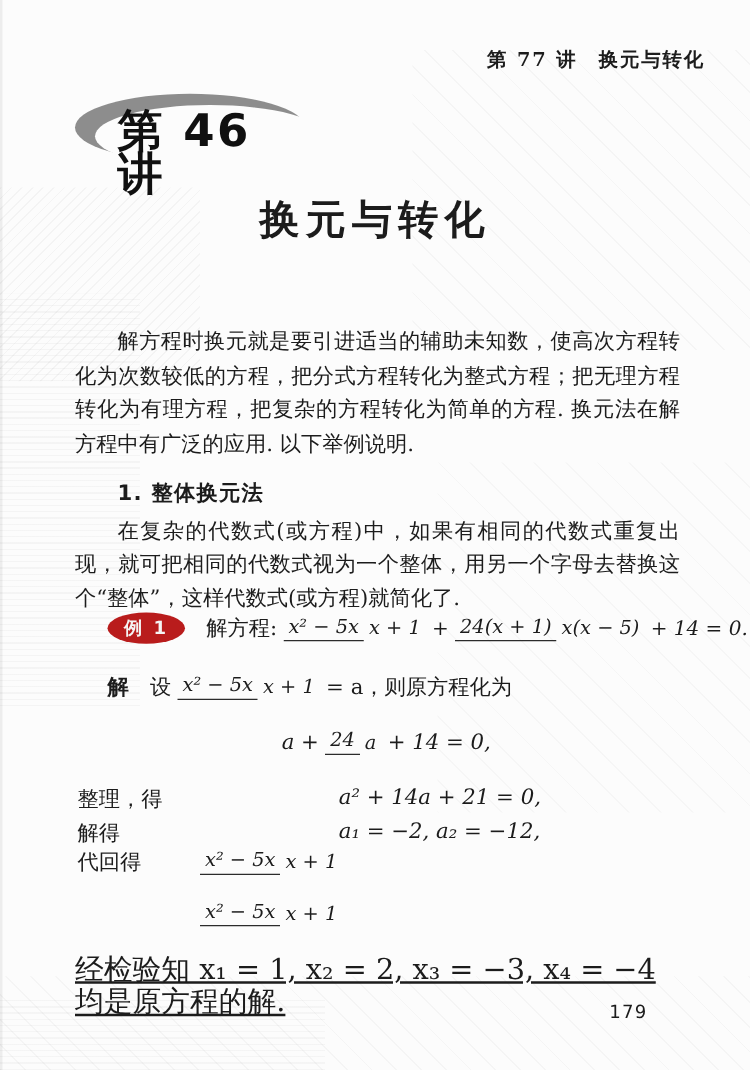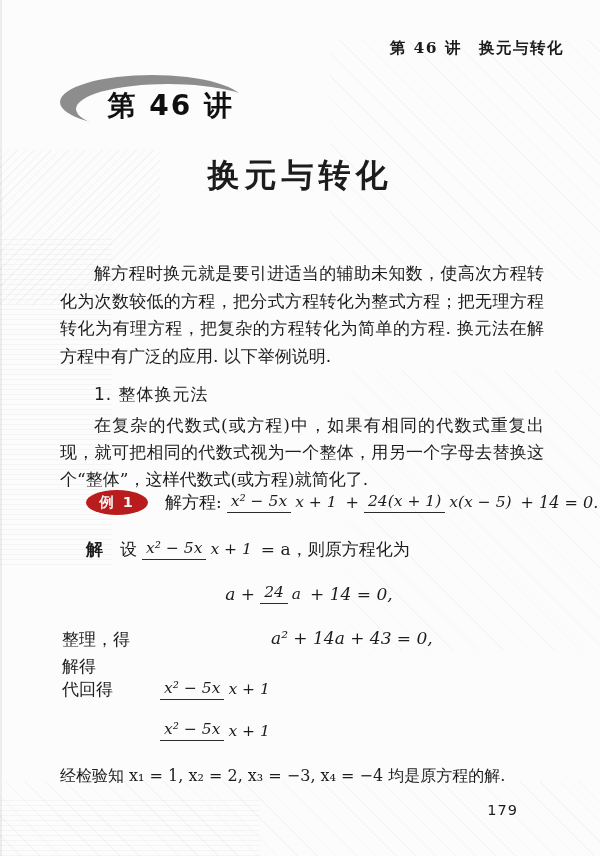--- a/index.html
+++ b/index.html
@@ -29,34 +29,34 @@
   .math{font-family:"DejaVu Serif","Liberation Serif",serif;font-style:italic;}
   .abs{position:absolute;}
 
   
   .running-header{top:38px;right:36px;font-size:15.5px;font-weight:600;letter-spacing:1.5px;}
 
   
   .chapter-badge{top:74px;left:58px;width:192px;height:66px;}
   .chapter-badge svg{position:absolute;left:0;top:0;}
   .chapter-badge .badge-text{
-    position:absolute;left:36px;top:15px;width:140px;text-align:right;
-    font-size:28px;font-weight:bold;letter-spacing:2px;color:#101010;line-height:34px;}
+    position:absolute;left:36px;top:15px;width:140px;text-align:left;
+    font-size:36px;font-weight:bold;letter-spacing:2px;color:#101010;line-height:34px;}
 
   
   .page-title{top:154px;left:0;width:100%;text-align:center;
     font-size:32px;font-weight:600;letter-spacing:5px;}
 
   
   .para{left:60px;width:484px;font-size:17px;line-height:27.5px;
     text-align:justify;text-indent:2em;}
   .intro-para{top:260px;}
   .section-body{top:412px;line-height:27px;}
 
-  .section-heading{top:383px;left:94px;font-size:17px;font-weight:normal;letter-spacing:1px;}
+  .section-heading{top:383px;left:94px;font-size:17px;font-weight:bold;letter-spacing:1px;}
 
   
   .row{display:flex;align-items:center;}
   .example-row{top:490px;left:86px;}
   .example-pill{
     width:62px;height:25px;border-radius:50%/50%;background:#b91c1c;
     display:flex;align-items:center;justify-content:center;
     color:#f5f5f5;font-size:14.5px;font-weight:bold;letter-spacing:2px;flex-shrink:0;}
   .example-prompt{margin-left:17px;font-size:17px;text-align:right;}
   .solve-row{top:538px;left:86px;font-size:17px;}
@@ -72,40 +72,40 @@
 
   .step-row{left:62px;right:56px;display:flex;font-size:17px;gap:41px;}
   .step-label{width:168px;flex-shrink:0;font-style:normal;
     font-family:"DejaVu Serif","Liberation Serif",serif;}
   .step1{top:628px;} .step2{top:655px;}
 
   .back-row{left:62px;font-size:17px;}
   .back-label{width:93px;flex-shrink:0;}
   .back1{top:678px;} .back2{top:720px;left:155px;}
 
-  .conclusion{top:763px;left:60px;width:490px;font-size:16px;line-height:26px;}
+  .conclusion{top:763px;left:60px;width:490px;font-size:23px;line-height:26px;text-decoration:underline;}
 
   .page-number{top:802px;right:82px;font-size:14.5px;letter-spacing:1px;}
   .watermark{top:819px;right:10px;font-size:19px;font-weight:600;
     color:#8f8f8f;letter-spacing:1px;}
 </style>
 </head>
 <body>
 
 <div class="page">
 
   <div class="bg-patch bg-diag-tl"></div>
   <div class="bg-patch bg-horiz-l"></div>
   <div class="bg-patch bg-diag-tr"></div>
   <div class="bg-patch bg-diag-mr"></div>
   <div class="bg-patch bg-bottom"></div>
   <div class="bg-patch bg-horiz-bl"></div>
   <div class="edge-line"></div>
 
-  <div class="abs running-header">第 46 讲　换元与转化</div>
+  <div class="abs running-header">第 77 讲　换元与转化</div>
 
   <div class="abs chapter-badge">
     <svg width="192" height="66" viewBox="0 0 192 66">
       <ellipse cx="94" cy="28" rx="92" ry="27" fill="#8d8d8d"></ellipse>
       <ellipse cx="110" cy="35" rx="92" ry="25" fill="#fcfcfc"></ellipse>
     </svg>
     <span class="badge-text sans">第 46 讲</span>
   </div>
 
   <div class="abs page-title">换元与转化</div>
@@ -144,25 +144,26 @@
     <span>a +</span>
     <span class="frac">
       <span class="num">24</span>
       <span class="den">a</span>
     </span>
     <span>+ 14 = 0,</span>
   </div>
 
   <div class="abs step-row step1">
     <span class="step-label">整理，得</span>
-    <span class="math">a² + 14a + 43 = 0,</span>
+    <span class="math">a² + 14a + 21 = 0,</span>
   </div>
 
   <div class="abs step-row step2">
     <span class="step-label">解得</span>
+    <span class="math">a₁ = −2, a₂ = −12,</span>
   </div>
 
   <div class="abs row back-row back1">
     <span class="back-label">代回得</span>
     <span class="frac math">
       <span class="num">x² − 5x</span>
       <span class="den">x + 1</span>
     </span>
   </div>
 

